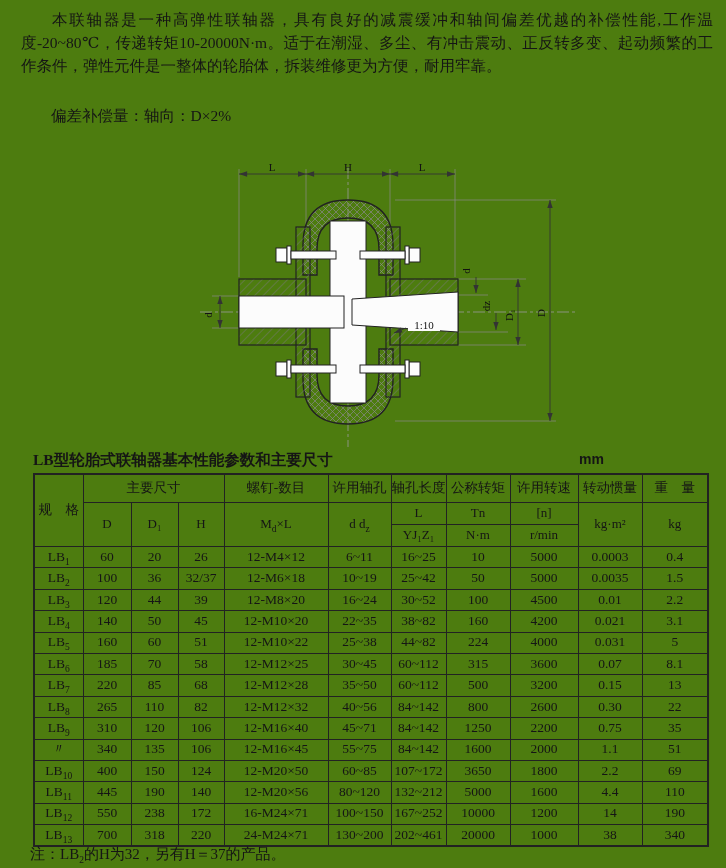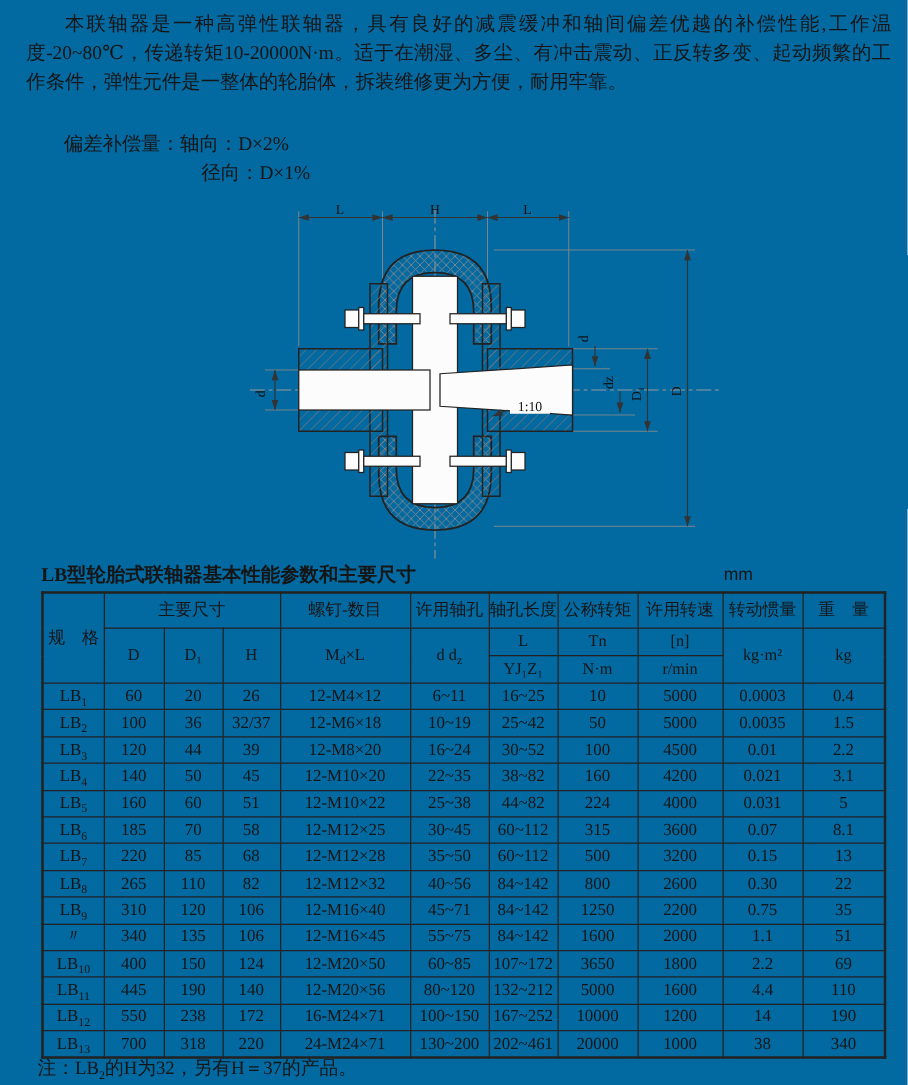--- a/index.html
+++ b/index.html
@@ -1,19 +1,19 @@
 <!DOCTYPE html>
 <html><head>
 <meta charset="utf-8">
 <style>
   html,body{margin:0;padding:0;background:#e8e8e8;}
   .doc{
     position:relative;
     width:726px;height:868px;
-    background:#0369a1;
+    background:#4d7c0f;
     font-family:"Liberation Serif","DejaVu Serif",serif;
     color:#151515;
     overflow:hidden;
   }
   
   .intro{
     position:absolute;top:8px;left:21px;width:692px;
     font-size:15.5px;line-height:23px;text-align:justify;
   }
   .intro p{margin:0;text-indent:2em;}
@@ -23,21 +23,21 @@
   sub{font-size:9.5px;line-height:0;}
   
   .drawing{position:absolute;left:98px;top:163px;}
   .drawing text{font-size:11px;fill:#111;font-family:"Liberation Serif","DejaVu Serif",serif;}
   
   .tbl-title{
     position:absolute;top:450px;left:33px;width:674px;height:22px;
     text-align:left;font-size:15.5px;font-weight:bold;
   }
   .tbl-unit{
-    position:absolute;left:546px;top:1px;font-weight:normal;font-size:14px;
+    position:absolute;left:546px;top:1px;font-weight:bold;font-size:14px;
     font-family:"Liberation Sans","DejaVu Sans",sans-serif;
   }
   
   .spec-table{
     position:absolute;top:473px;left:33px;width:674px;
     border-collapse:collapse;table-layout:fixed;
     text-align:center;font-size:13.5px;
     border:2px solid #222;
   }
   .spec-table th,.spec-table td{
@@ -51,21 +51,20 @@
   .footnote{position:absolute;top:845px;left:30px;font-size:15px;text-align:center;}
 </style>
 </head>
 <body>
 
 <div class="doc">
 
   <div class="intro">
     <p>本联轴器是一种高弹性联轴器，具有良好的减震缓冲和轴间偏差优越的补偿性能,工作温度-20~80℃，传递转矩10-20000N·m。适于在潮湿、多尘、有冲击震动、正反转多变、起动频繁的工作条件，弹性元件是一整体的轮胎体，拆装维修更为方便，耐用牢靠。</p>
     <div class="comp-line comp-first"><span>偏差补偿量：</span><span>轴向：D×2%</span></div>
-    <div class="comp-line comp-rest">径向：D×1%</div>
   </div>
 
   <svg class="drawing" width="540" height="288" viewBox="0 0 540 288">
     <defs>
       <pattern id="hatch" width="6" height="6" patternUnits="userSpaceOnUse" patternTransform="rotate(45)">
         <line x1="0" y1="0" x2="0" y2="6" stroke="#777" stroke-width="1"></line>
       </pattern>
       <pattern id="xhatch" width="7" height="7" patternUnits="userSpaceOnUse">
         <path d="M0,7 L7,0 M0,0 L7,7" stroke="#888" stroke-width="0.7"></path>
       </pattern>

